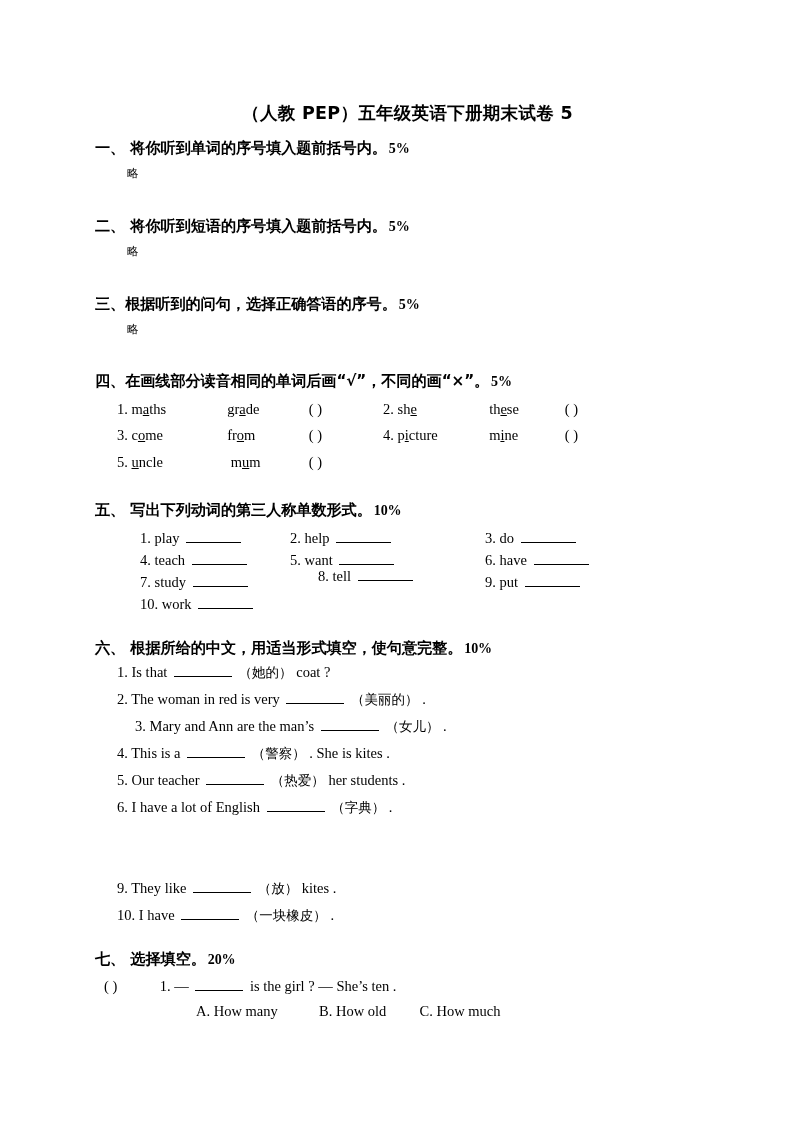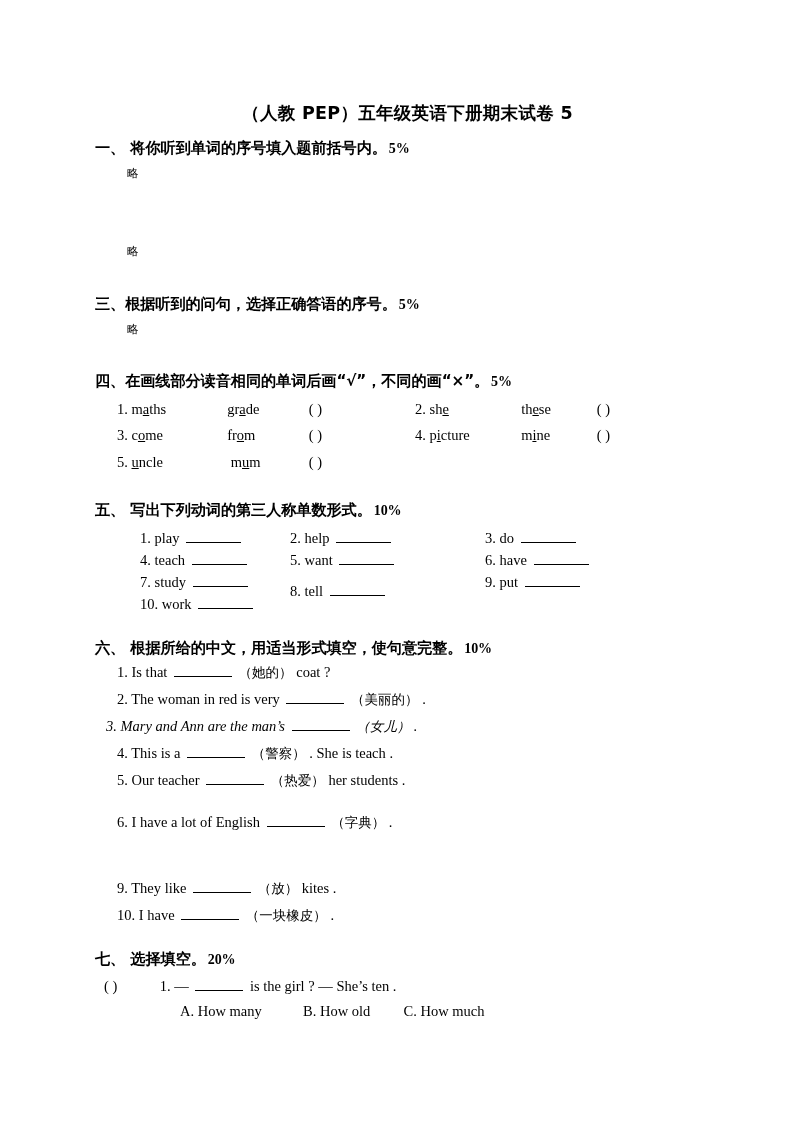--- a/index.html
+++ b/index.html
@@ -84,35 +84,35 @@
 
   .u { text-decoration: underline; text-underline-offset: 1px; }
 
   .cn {
     font-family: "DejaVu Sans", sans-serif;
     font-size: 13.5px;
   }
 
   
   .c4a { left: 117px; }
-  .c4b { left: 383px; margin-left: 32px; }
+  .c4b { left: 383px; }
 
   .word-a { display: inline-block; width: 92px; }
   .word-b { display: inline-block; width: 78px; }
   .word-c { display: inline-block; width: 88px; }
   .word-d { display: inline-block; width: 72px; }
 
   
   .c5a { left: 108px; margin-left: 32px; }
   .c5b { left: 290px; }
   .c5c { left: 485px; }
 
   
   .mc-stem { left: 104px; }
-  .mc-opts { left: 180px; text-align: center; }
+  .mc-opts { left: 196px; text-align: center; }
   .paren {
     display: inline-block;
     width: 52px;
   }
   .opt-gap { display: inline-block; width: 34px; }
   .opt-gap2 { display: inline-block; width: 26px; }
 </style>
 </head>
 <body>
 
@@ -121,20 +121,23 @@
   <div class="doc-title">
     <span class="title-shift">（人教 PEP）五年级英语下册期末试卷</span>
     <span>5</span>
   </div>
 
   <div class="sec-head" style="top:138px;">
     <span>一、 将你听到单词的序号填入题前括号内。</span><span class="pct">5%</span>
   </div>
   <div class="omit" style="top:166px;">略</div>
 
+  <div class="sec-head" style="top:216px;">
+    <span>二、 将你听到短语的序号填入题前括号内。</span><span class="pct">5%</span>
+  </div>
   <div class="omit" style="top:244px;">略</div>
 
   <div class="sec-head" style="top:294px;">
     <span>三、根据听到的问句，选择正确答语的序号。</span><span class="pct">5%</span>
   </div>
   <div class="omit" style="top:322px;">略</div>
 
   <div class="sec-head" style="top:371px;">
     <span>四、在画线部分读音相同的单词后画“√”，不同的画“×”。</span><span class="pct">5%</span>
   </div>
@@ -206,21 +209,21 @@
     <span>6.</span>
     <span>have</span>
     <span class="blank b55"></span>
   </div>
 
   <div class="row c5a" style="top:574px;">
     <span>7.</span>
     <span>study</span>
     <span class="blank b55"></span>
   </div>
-  <div class="row c5b" style="top:583px;">
+  <div class="row c5b" style="top:568px;margin-left:28px;">
     <span>8.</span>
     <span>tell</span>
     <span class="blank b55"></span>
   </div>
   <div class="row c5c" style="top:574px;">
     <span>9.</span>
     <span>put</span>
     <span class="blank b55"></span>
   </div>
 
@@ -241,42 +244,42 @@
     <span class="cn">（她的）</span>
     <span>coat ?</span>
   </div>
   <div class="row" style="top:691px; left:117px;">
     <span>2.</span>
     <span>The woman in red is very</span>
     <span class="blank b58"></span>
     <span class="cn">（美丽的）</span>
     <span>.</span>
   </div>
-  <div class="row" style="top:718px; left:106px;font-style:italic;">
+  <div class="row" style="top:718px; left:135px;">
     <span>3.</span>
     <span>Mary and Ann are the man’s</span>
     <span class="blank b58"></span>
     <span class="cn">（女儿）</span>
     <span>.</span>
   </div>
   <div class="row" style="top:745px; left:117px;">
     <span>4.</span>
     <span>This is a</span>
     <span class="blank b58"></span>
     <span class="cn">（警察）</span>
-    <span>. She is teach .</span>
+    <span>. She is kites .</span>
   </div>
   <div class="row" style="top:772px; left:117px;">
     <span>5.</span>
     <span>Our teacher</span>
     <span class="blank b58"></span>
     <span class="cn">（热爱）</span>
     <span>her students .</span>
   </div>
-  <div class="row" style="top:799px; left:117px;margin-top:15px;">
+  <div class="row" style="top:799px; left:117px;">
     <span>6.</span>
     <span>I have a lot of English</span>
     <span class="blank b58"></span>
     <span class="cn">（字典）</span>
     <span>.</span>
   </div>
   <div class="row" style="top:880px; left:117px;">
     <span>9.</span>
     <span>They like</span>
     <span class="blank b58"></span>

